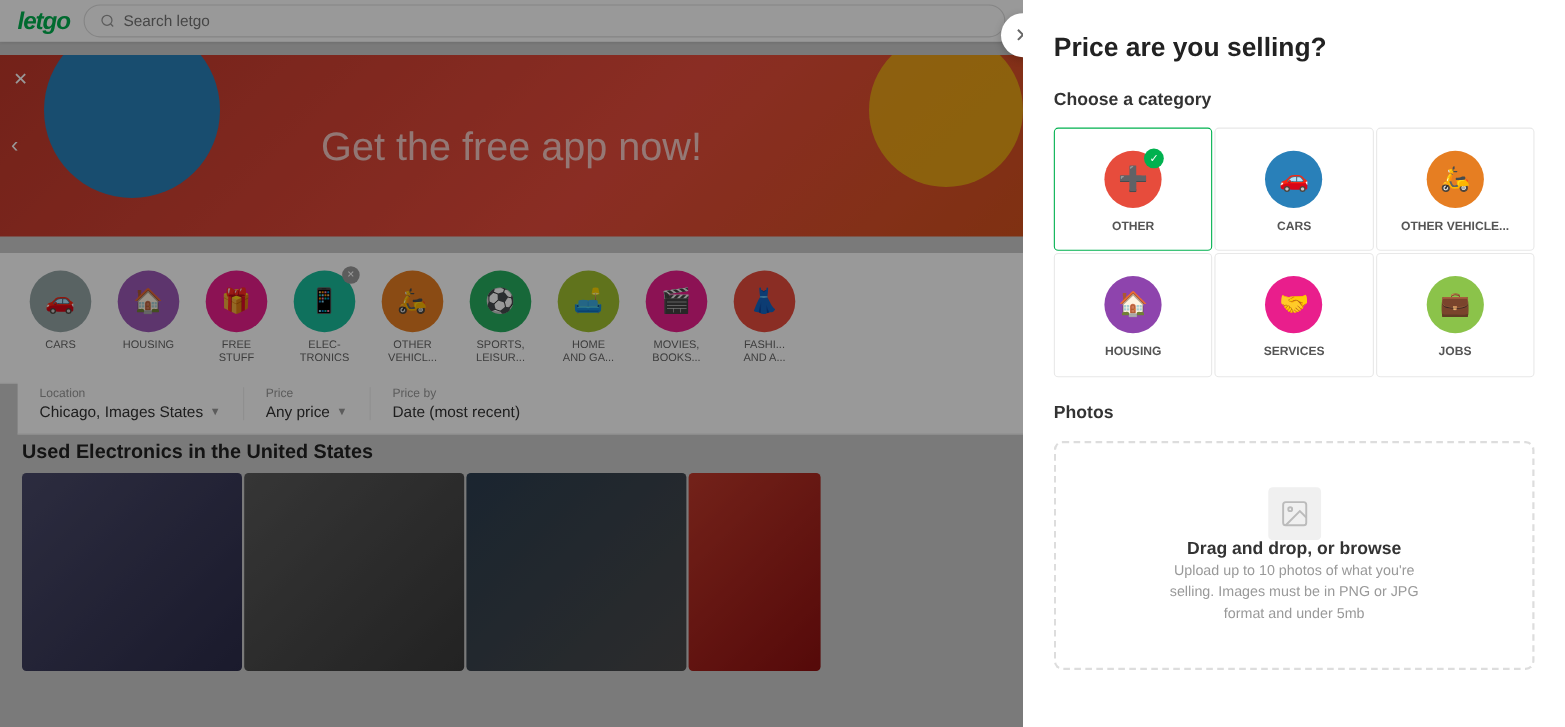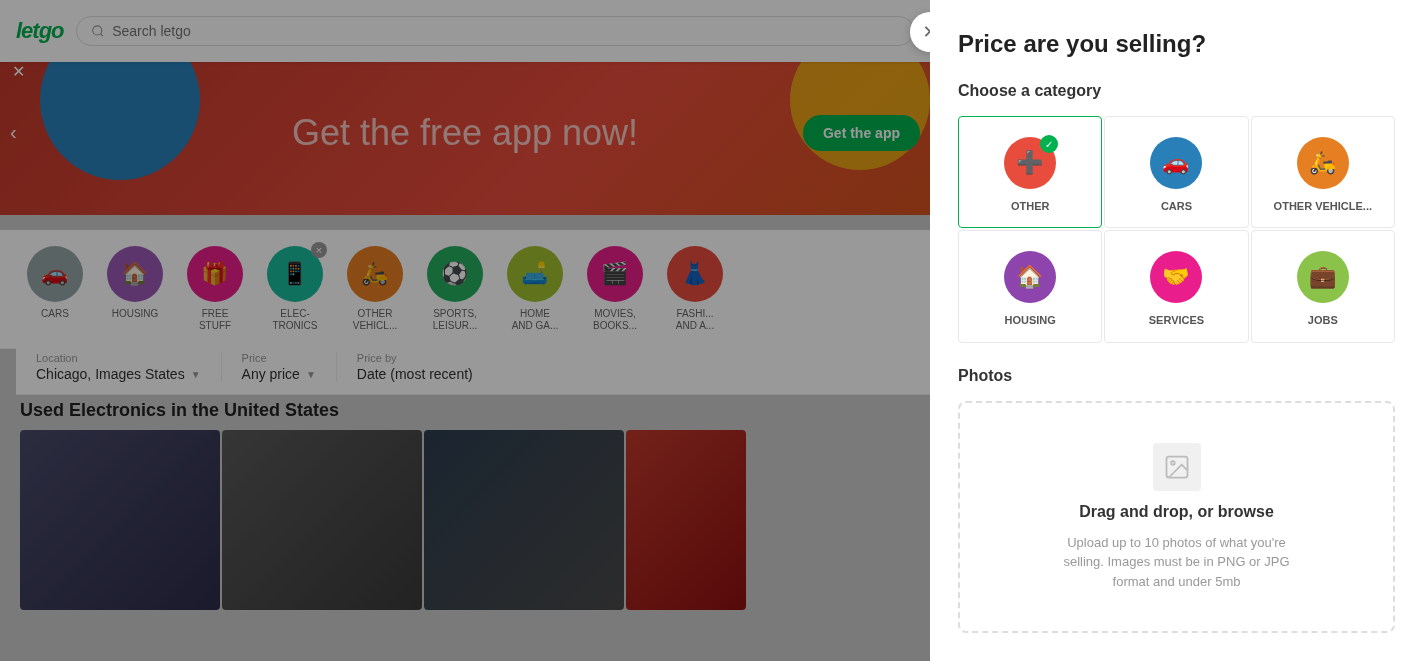--- a/index.html
+++ b/index.html
@@ -7,21 +7,21 @@
 
     
     .app-bg {
       position: absolute; top: 0; left: 0; width: 930px; height: 661px;
       background: #f0f0f0;
       filter: brightness(0.85);
     }
 
     
     .header {
-      position: absolute; top: 0; left: 0; width: 930px; height: 62px;
+      position: absolute; top: 0; left: 0; width: 930px; height: 38px;
       background: white;
       display: flex; align-items: center; padding: 0 16px; gap: 12px;
       z-index: 1;
       box-shadow: 0 1px 3px rgba(0,0,0,0.1);
     }
     .logo {
       font-size: 22px; font-weight: bold; color: #00b14f;
       font-style: italic; letter-spacing: -1px;
     }
     .search-bar {
@@ -188,21 +188,21 @@
     .cat-grid-label {
       font-size: 11px; color: #555; text-transform: uppercase;
       font-weight: 600; text-align: center; line-height: 1.3;
     }
 
     
     .photos-section { }
     .upload-area {
       border: 2px dashed #ddd; border-radius: 8px;
       padding: 40px 20px; display: flex; flex-direction: column;
-      align-items: center; justify-content: center; gap: 12px;
+      align-items: center; justify-content: center; gap: 0;
       cursor: pointer; text-align: center;
     }
     .upload-icon {
       width: 48px; height: 48px; background: #f0f0f0; border-radius: 4px;
       display: flex; align-items: center; justify-content: center;
       font-size: 24px; color: #aaa;
     }
     .upload-title {
       font-size: 16px; font-weight: 600; color: #333;
     }
@@ -236,21 +236,20 @@
     <input type="text" placeholder="Search letgo" style="">
   </div>
 </div>
 
 <div class="banner">
   <div class="banner-circle-blue"></div>
   <div class="banner-circle-yellow"></div>
   <span class="banner-close">✕</span>
   <span class="banner-prev">‹</span>
   <span class="banner-text">Get the free app now!</span>
-  <button class="banner-btn">Get the app</button>
 </div>
 
 <div class="categories">
   <div class="cat-item">
     <div class="cat-circle bg-gray">🚗</div>
     <span class="cat-label">CARS</span>
   </div>
   <div class="cat-item">
     <div class="cat-circle bg-light-purple">🏠</div>
     <span class="cat-label">HOUSING</span>

